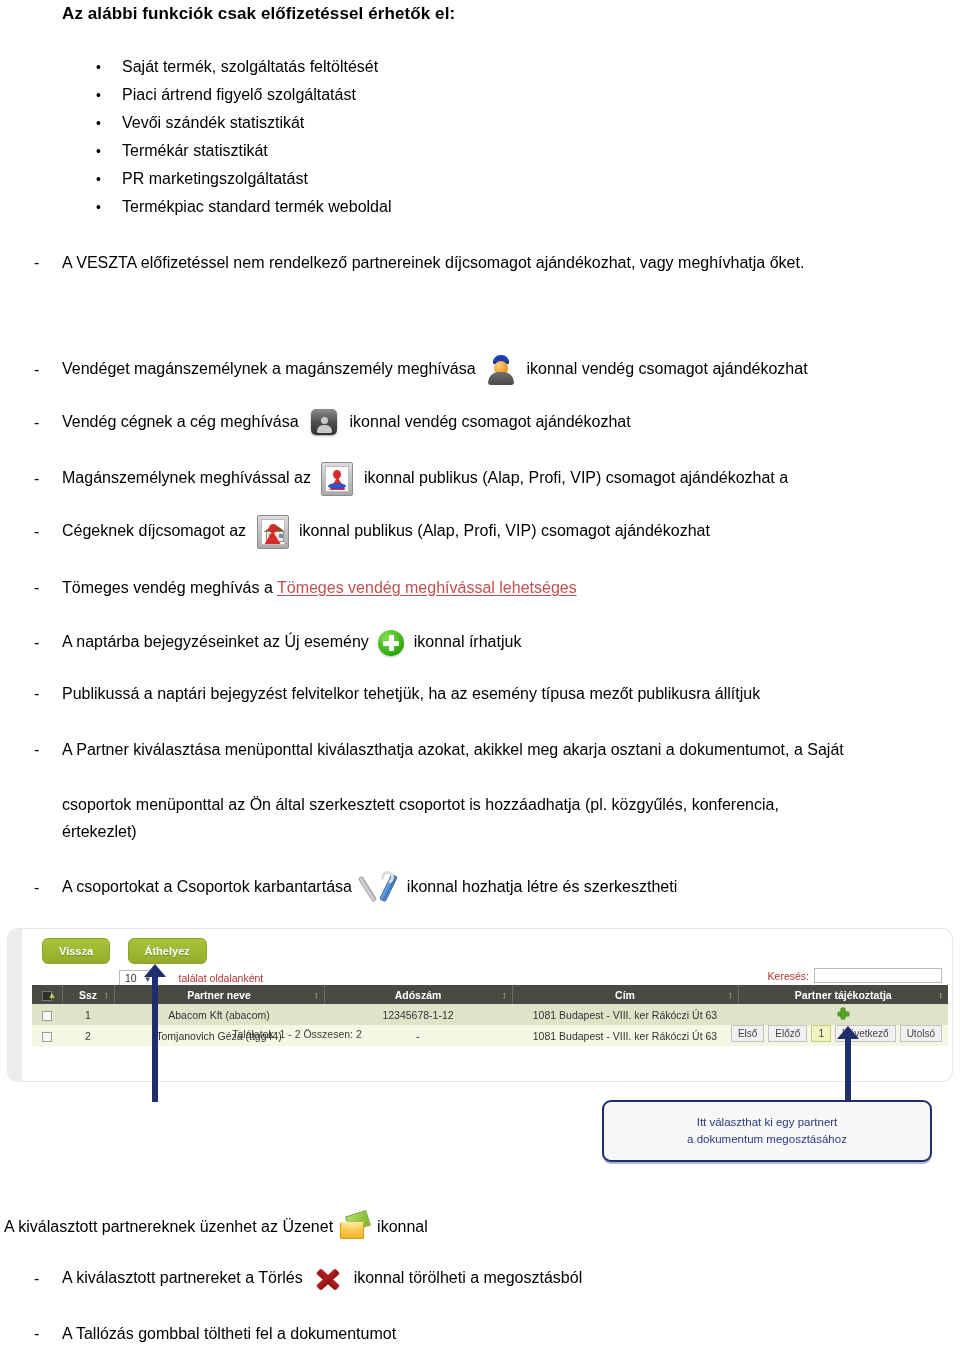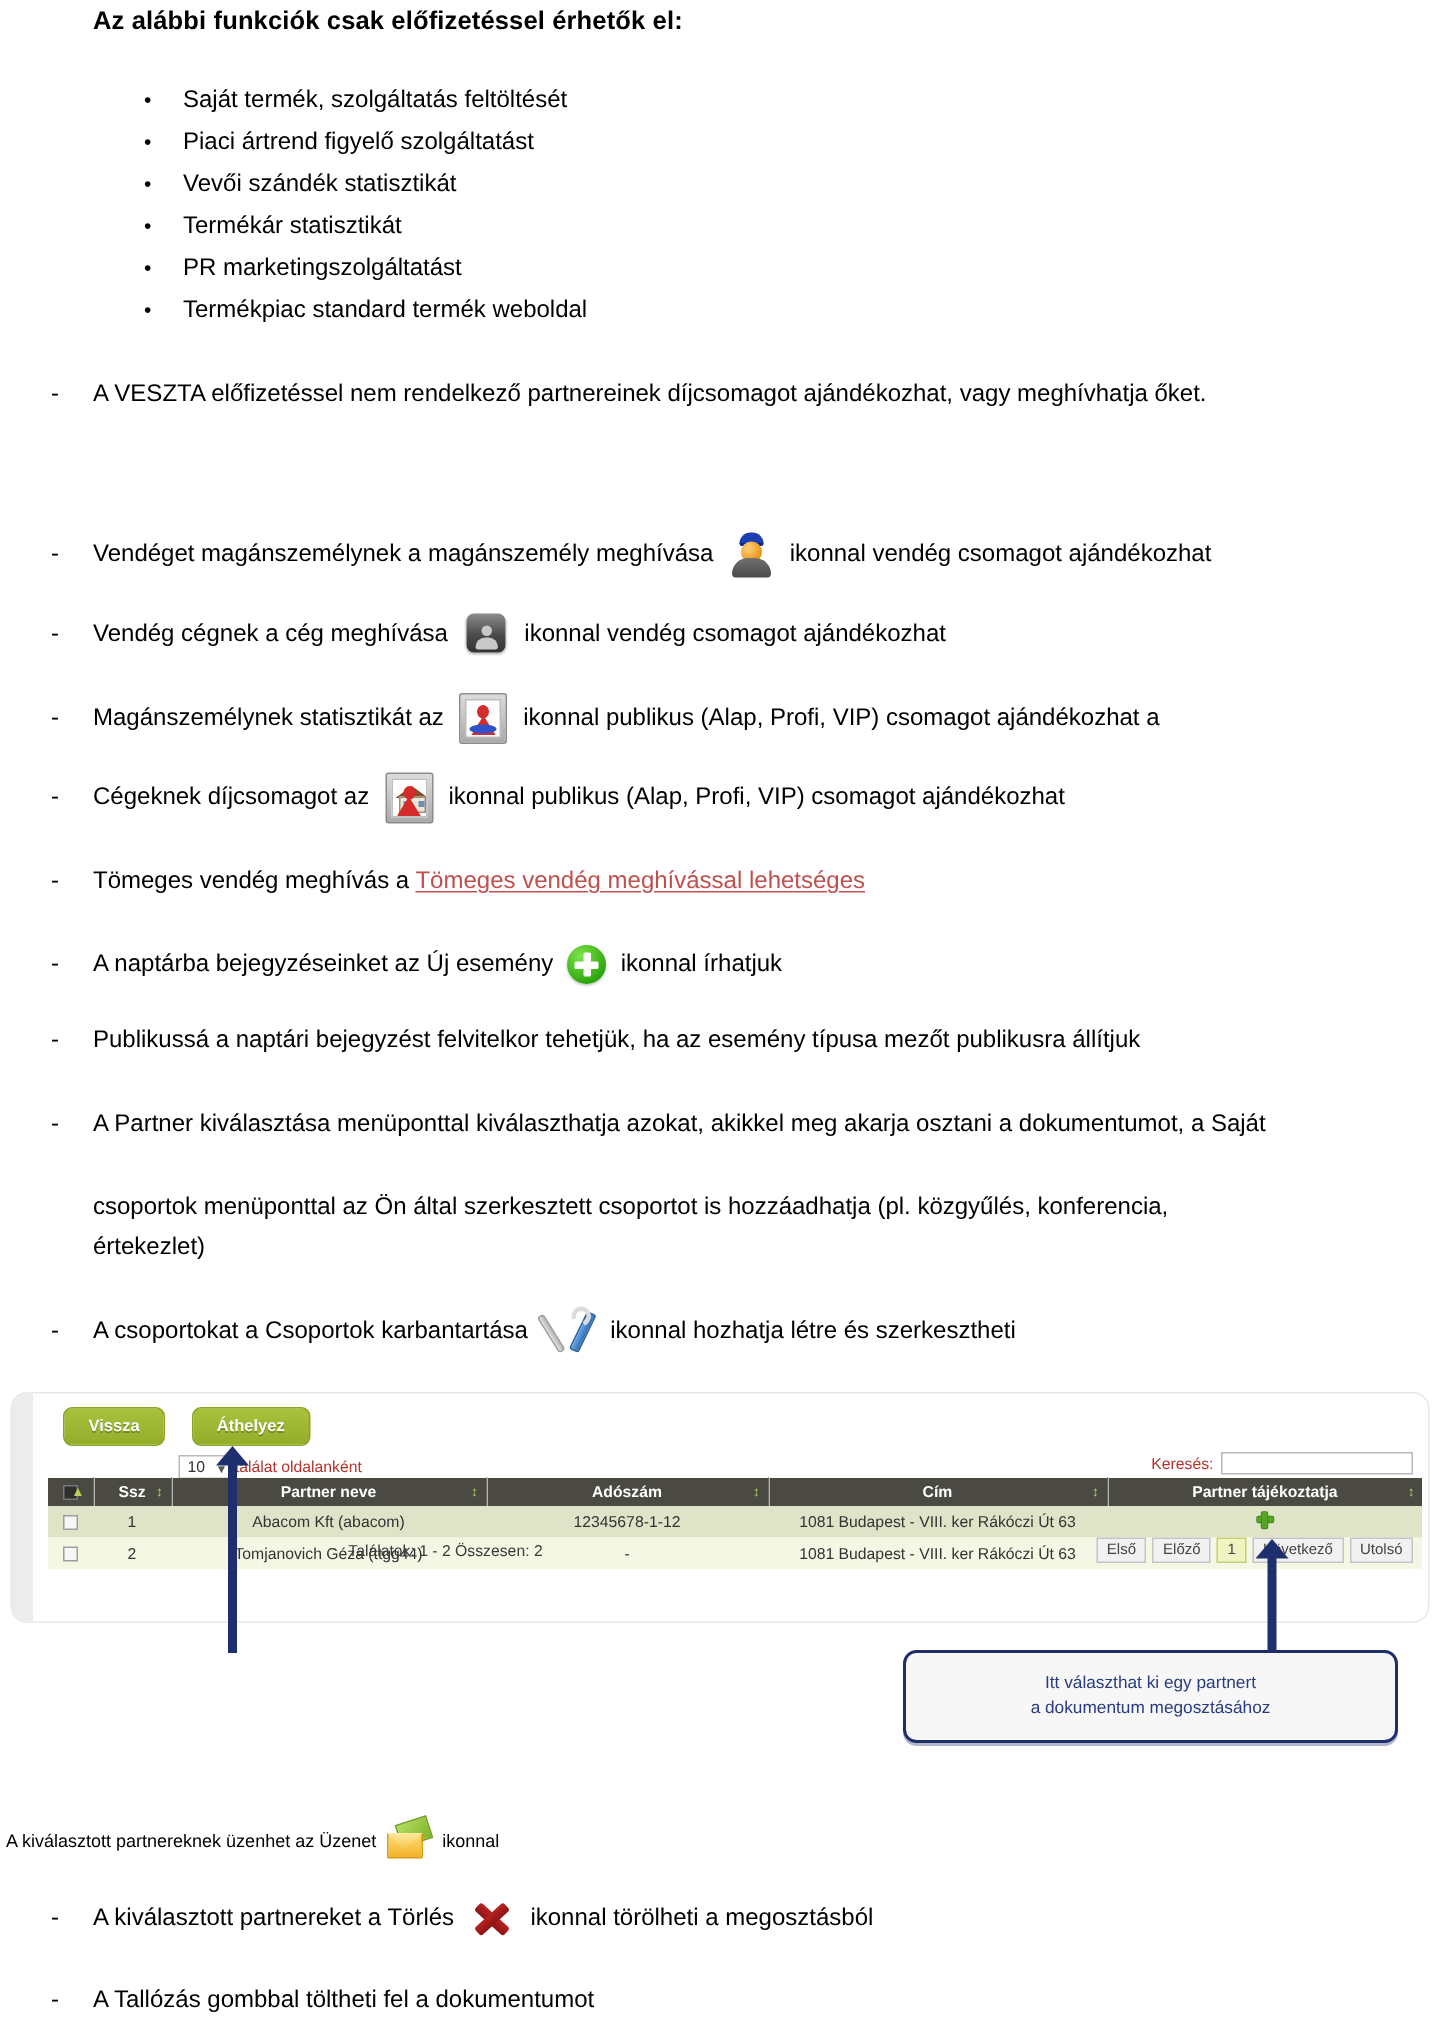--- a/index.html
+++ b/index.html
@@ -286,21 +286,21 @@
   }
   .perpage .sel {
     display: inline-flex; align-items: flex-end; gap: 7px;
     border: 1px solid #b9b9b9;
     background: #fff;
     padding: 1px 4px 1px 5px;
     color: #333;
     font-size: 10.5px;
   }
   .perpage .caret { font-size: 8px; color: #555; }
-  .perpage .lbl { color: #b5342e; margin-left: 0; }
+  .perpage .lbl { color: #b5342e; margin-left: 22px; }
 
   .search-wrap {
     position: absolute; right: 10px; top: 39px;
     display: flex; align-items: center; gap: 5px;
   }
   .search-wrap .lbl { color: #b5342e; font-size: 10.5px; }
   .search-wrap .field {
     width: 128px; height: 15px;
     border: 1px solid #b9b9b9;
     background: #fff;
@@ -417,21 +417,21 @@
     border-left: 11px solid transparent;
     border-right: 11px solid transparent;
     border-bottom: 13px solid #1f2f6e;
   }
   .arrow.a1 { left: 152px; top: 975px; height: 127px; }
   .arrow.a2 { left: 845px; top: 1037px; height: 65px; }
 
   .msg-line {
     position: absolute;
     left: 4px; top: 1213px;
-    font-size: 12px;
+    font-size: 16px;
     display: flex; align-items: center;
   }
 </style>
 </head>
 <body>
 
 <div class="page">
 
   <div class="heading">Az alábbi funkciók csak előfizetéssel érhetők el:</div>
 
@@ -493,21 +493,21 @@
         </span>
         <span>ikonnal vendég csomagot ajándékozhat</span>
       </span>
     </div>
   </div>
 
   <div class="dash-block" style="left:34px; top:462px; width:910px;">
     <div class="dash-row">
       <span class="dash-mark">-</span>
       <span class="dash-text">
-        <span>Magánszemélynek statisztikát az</span>
+        <span>Magánszemélynek meghívással az</span>
         <span class="ico ico-frame">
           <span class="outer"></span>
           <span class="inner">
             <span class="fig-head"></span>
             <span class="fig-body"></span>
             <span class="fig-base"></span>
           </span>
         </span>
         <span>ikonnal publikus (Alap, Profi, VIP) csomagot ajándékozhat a</span>
       </span>

